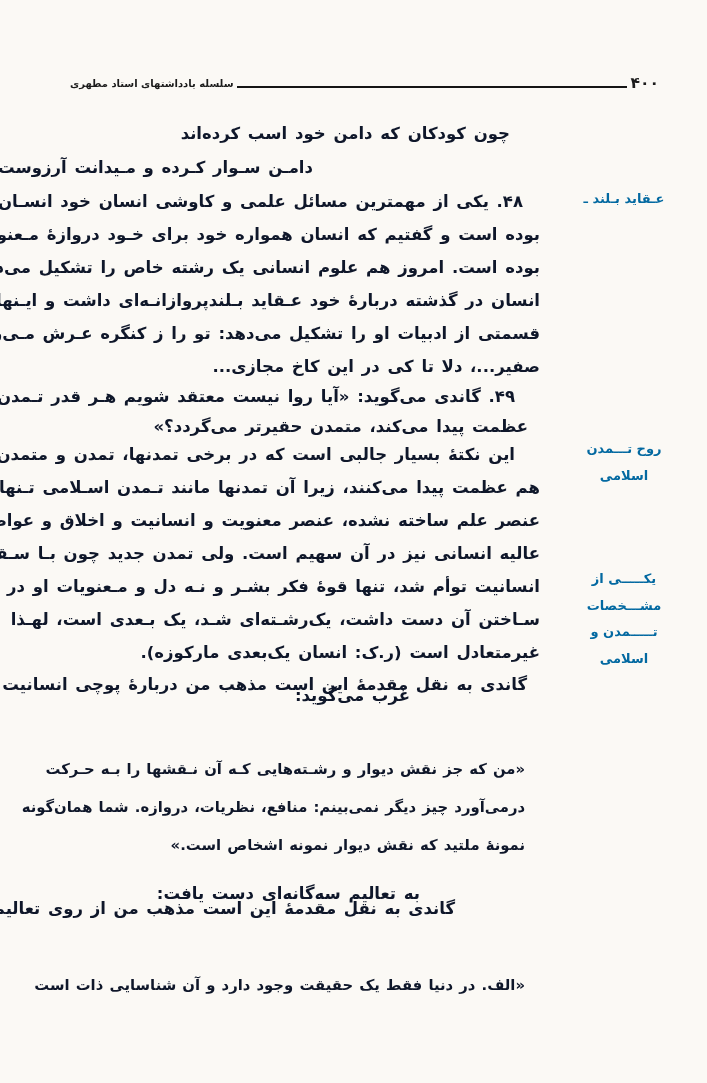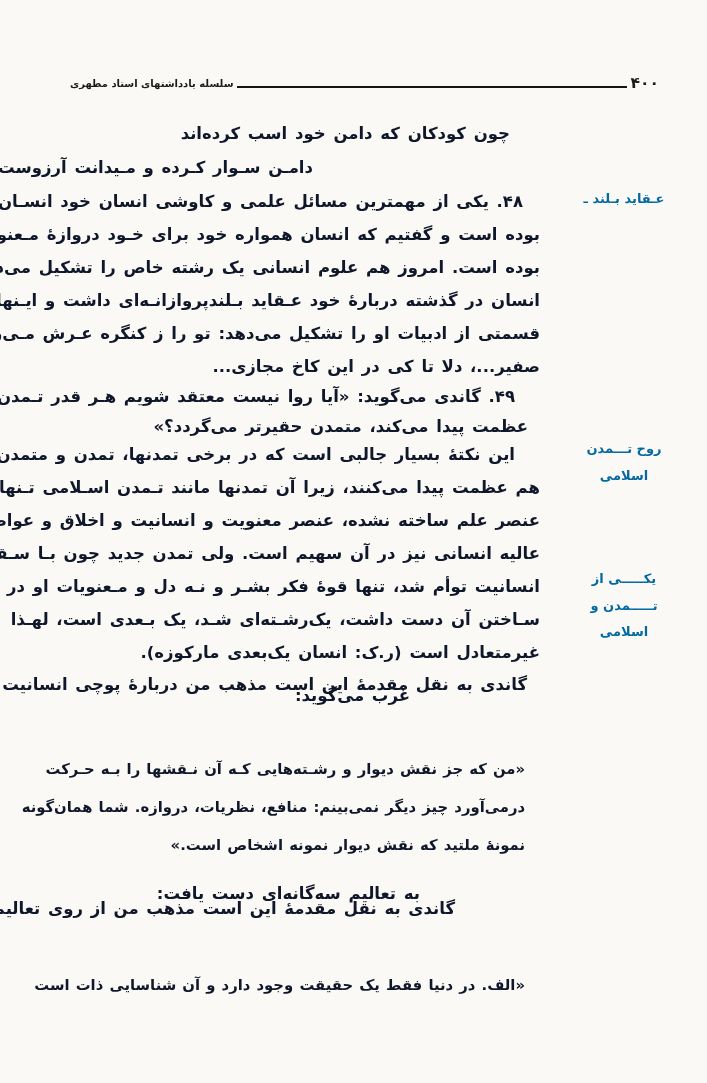--- a/index.html
+++ b/index.html
@@ -79,18 +79,19 @@
       <div class="line quote" style="top: 973px; right: 182px;">«الف. در دنیا فقط یک حقیقت وجود دارد و آن شناسایی ذات است</div>
       <div class="margin-note" style="top: 186px;">
         <div>عـقاید بـلند ـ</div>
       </div>
       <div class="margin-note" style="top: 436px;">
         <div>روح تـــمدن</div>
         <div>اسلامی</div>
       </div>
       <div class="margin-note" style="top: 538px; margin-top: 28px;">
         <div>یکـــــی از</div>
+        <div>مشـــخصات</div>
         <div>تـــــمدن و</div>
         <div>اسلامی</div>
       </div>
     </div>
 
 </div>
 
 </body></html>

